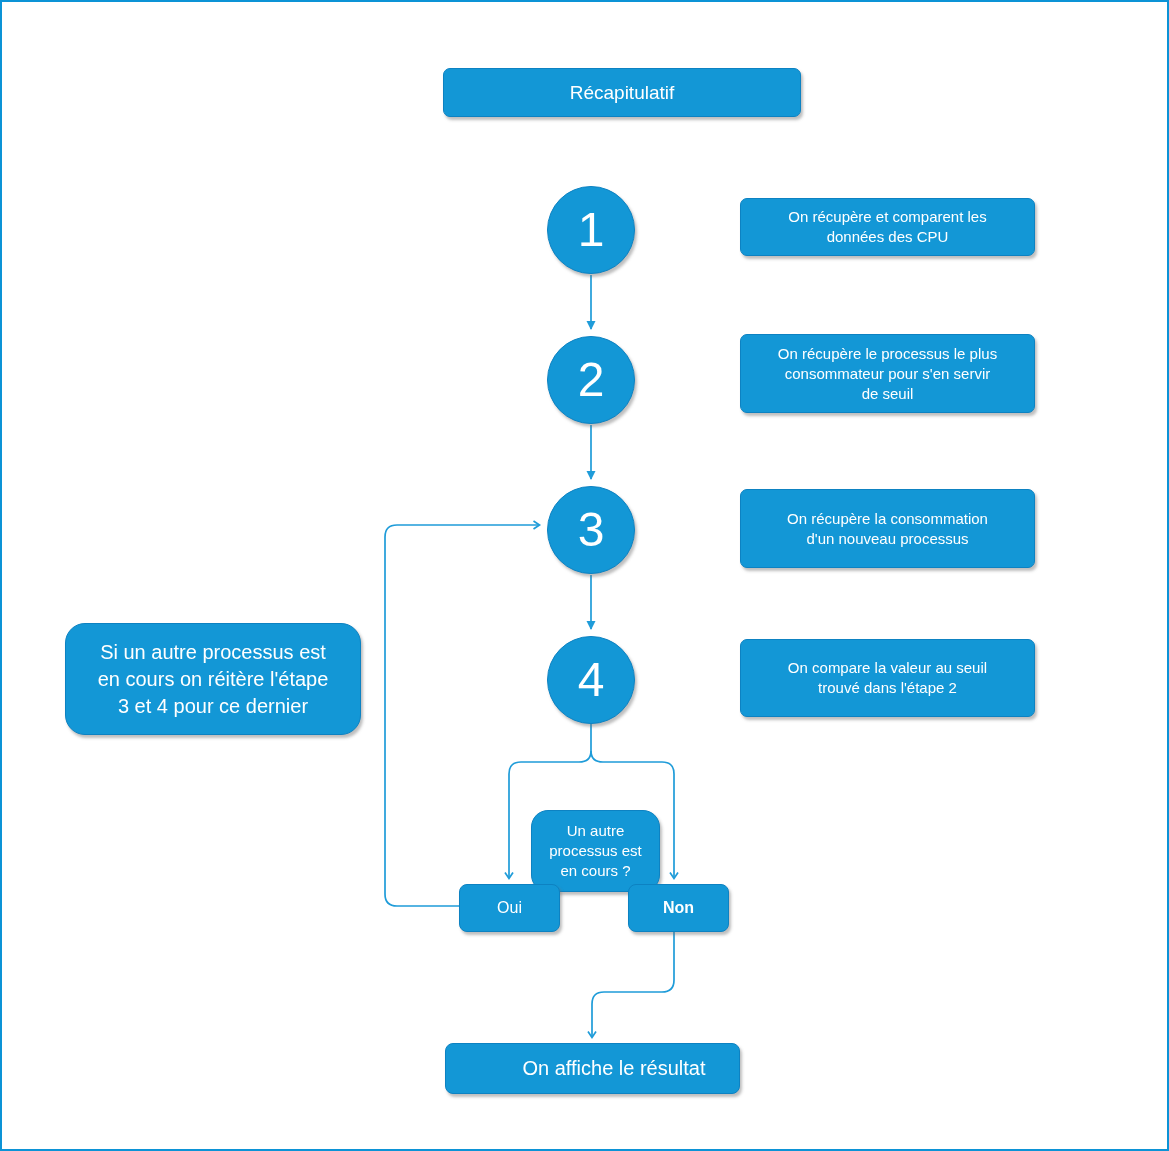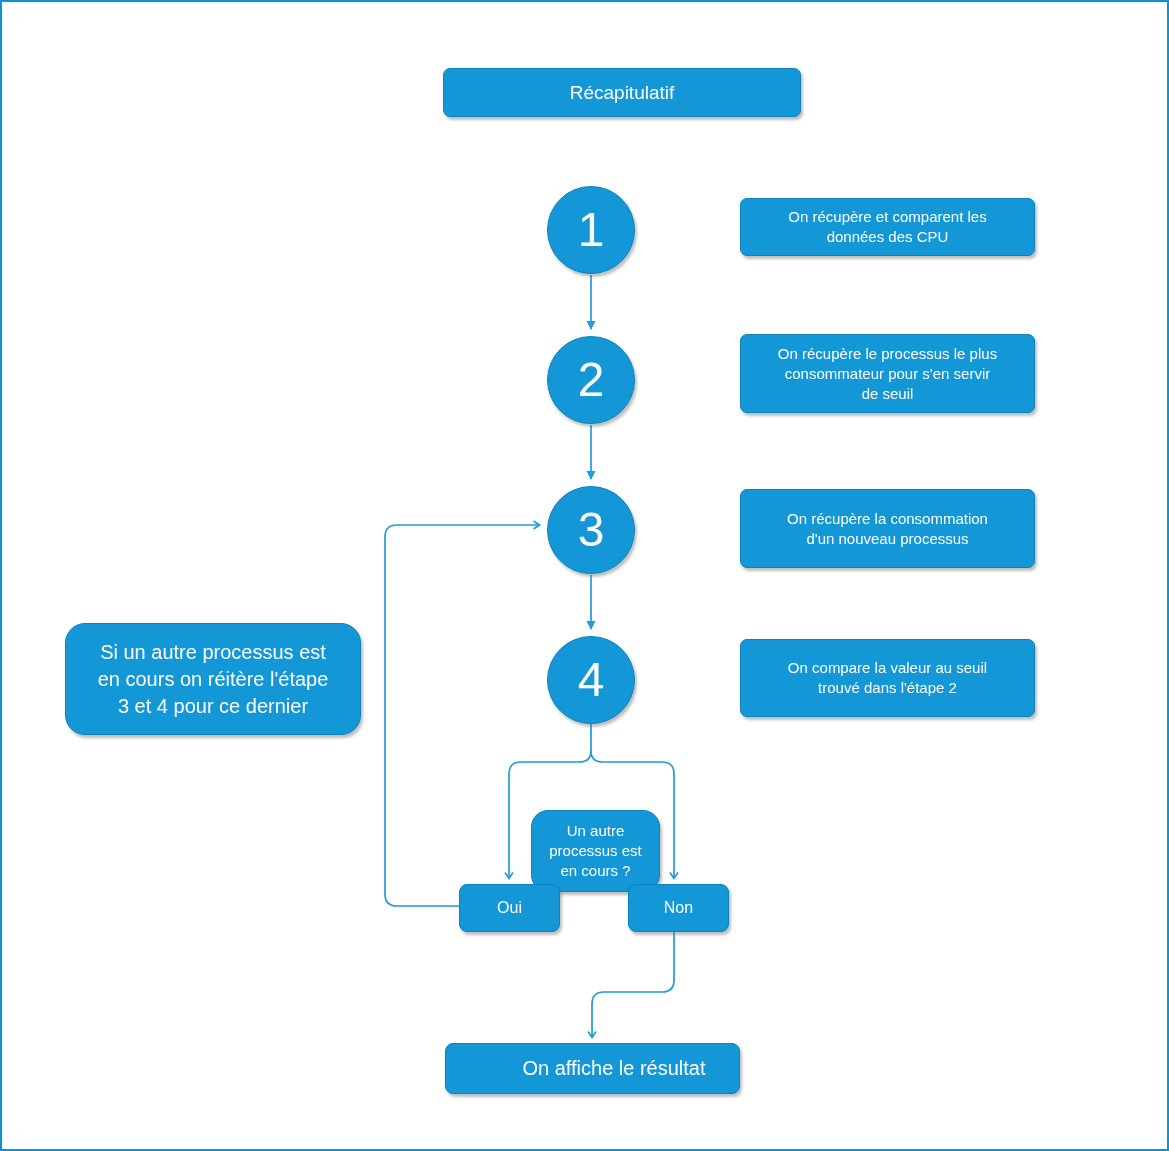--- a/index.html
+++ b/index.html
@@ -53,21 +53,21 @@
   .loop-note{
     left:63px;top:621px;width:296px;height:112px;
     font-size:20px;line-height:27px;border-radius:20px;
   }
   .decision{
     left:529px;top:770px;width:129px;height:82px;
     font-size:15px;line-height:20px;border-radius:17px;margin-top:38px;
   }
   .choice{width:101px;height:48px;font-size:16px;border-radius:8px;}
   .yes{left:457px;top:882px;}
-  .no{left:626px;top:882px;}
+  .no{left:626px;top:882px;font-weight:bold;}
   .result{
     left:443px;top:1041px;width:295px;height:51px;
     font-size:20px;border-radius:8px;padding-left:43px;
   }
 </style>
 </head>
 <body>
 
 <div class="canvas">
 

